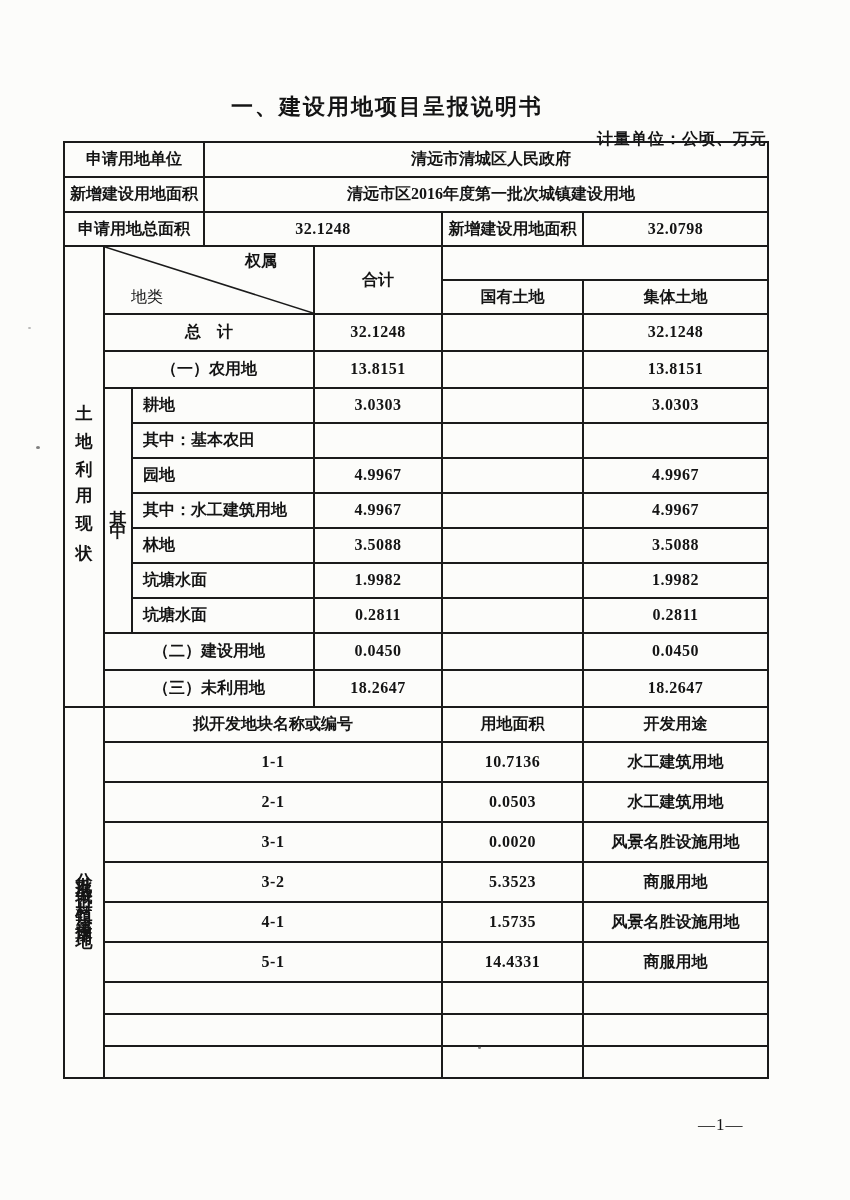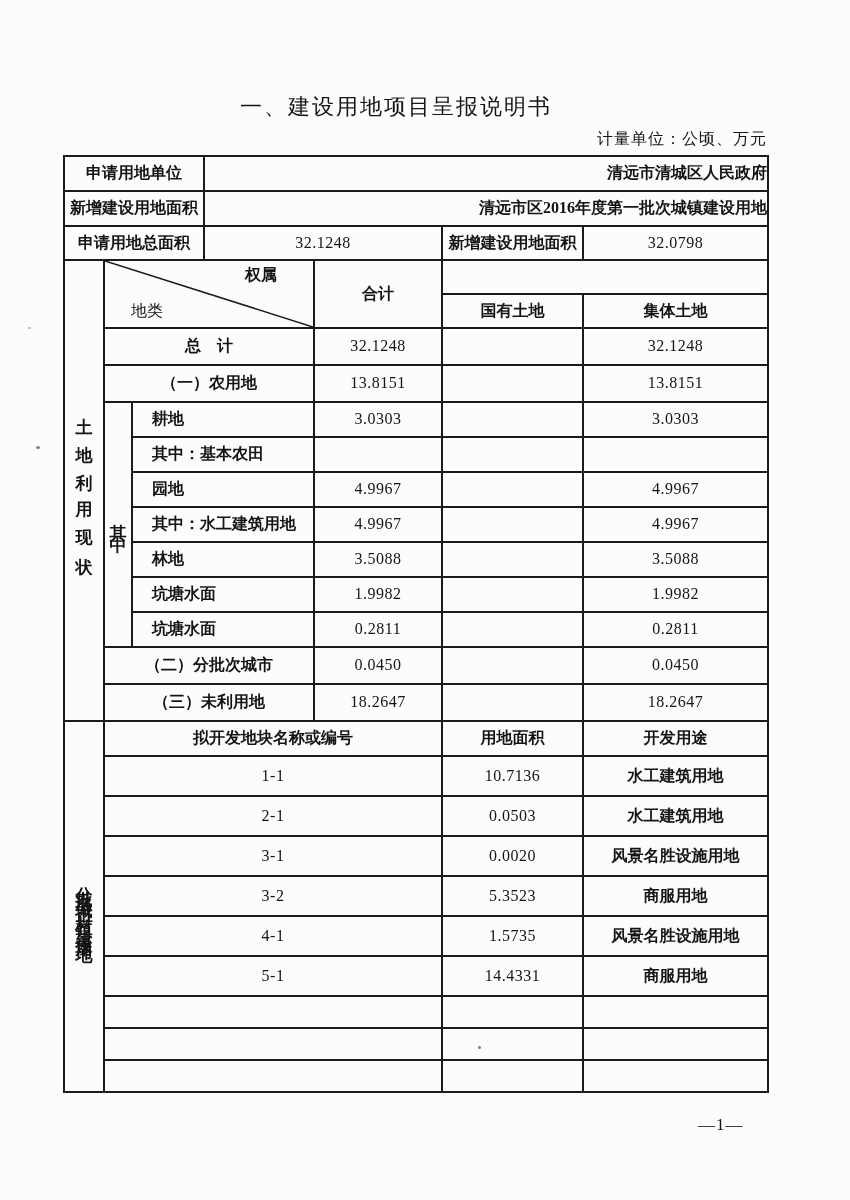--- a/index.html
+++ b/index.html
@@ -3,40 +3,40 @@
 <meta charset="utf-8">
 <style>
   html,body { margin:0; padding:0; background:#e8e8e8; }
   .page {
     position:relative; width:850px; height:1200px; margin:0 auto;
     background:#fcfcfa; color:#141414;
     font-family:"Liberation Serif","DejaVu Serif",serif;
     overflow:hidden;
   }
   .title {
-    position:absolute; top:92px; left:12px; width:768px;
-    text-align:center; font-size:22px; font-weight:normal; letter-spacing:2px;
+    position:absolute; top:92px; left:3px; width:768px;
+    text-align:center; font-size:22px; font-weight:bold; letter-spacing:2px;
   }
   .unit-note {
     position:absolute; top:129px; left:63px; width:704px;
-    text-align:right; font-size:16px; font-weight:normal; letter-spacing:1px;
+    text-align:right; font-size:16px; font-weight:bold; letter-spacing:1px;
   }
   table.doc-table {
-    position:absolute; left:63px; top:155px; width:704px;
+    position:absolute; left:63px; top:141px; width:704px;
     border-collapse:collapse; table-layout:fixed;
   }
   td {
     border:2px solid #1b1b1b; padding:0;
     text-align:center; vertical-align:middle;
     font-size:16px; font-weight:bold; overflow:hidden;
     line-height:1.15;
   }
-  td.num { font-weight:normal; letter-spacing:0.5px;border-radius:17px; }
-  td.val-left { text-align:right; padding-left:10px; }
-  td.sub-label { text-align:left; padding-left:19px; }
+  td.num { font-weight:bold; letter-spacing:0.5px;border-radius:17px; }
+  td.val-left { text-align:center; padding-left:10px; }
+  td.sub-label { text-align:left; padding-left:10px; }
   tr.h35 { height:35px; } tr.h34 { height:34px; } tr.h37 { height:37px;margin-top:8px; }
   tr.h31 { height:40px; } tr.h32 { height:32px; }
   
   td.v-strip .v-text {
     display:inline-block; writing-mode:vertical-rl;
     font-size:17px; font-weight:bold; line-height:1;
   }
   .strip-landuse .v-text { letter-spacing:28px; }
   .strip-batch .v-text { letter-spacing:5px; }
   .strip-sub .v-text { letter-spacing:12px; }
@@ -161,21 +161,21 @@
       <td class="num">1.9982</td>
     </tr>
     <tr class="h35">
       <td colspan="2" class="sub-label">坑塘水面</td>
       <td class="num">0.2811</td>
       <td class="num"></td>
       <td class="num">0.2811</td>
     </tr>
 
     <tr class="h37">
-      <td colspan="3">（二）分批次城市</td>
+      <td colspan="3">（二）建设用地</td>
       <td class="num">0.0450</td>
       <td class="num"></td>
       <td class="num">0.0450</td>
     </tr>
     <tr class="h37">
       <td colspan="3">（三）未利用地</td>
       <td class="num">18.2647</td>
       <td class="num"></td>
       <td class="num">18.2647</td>
     </tr>

